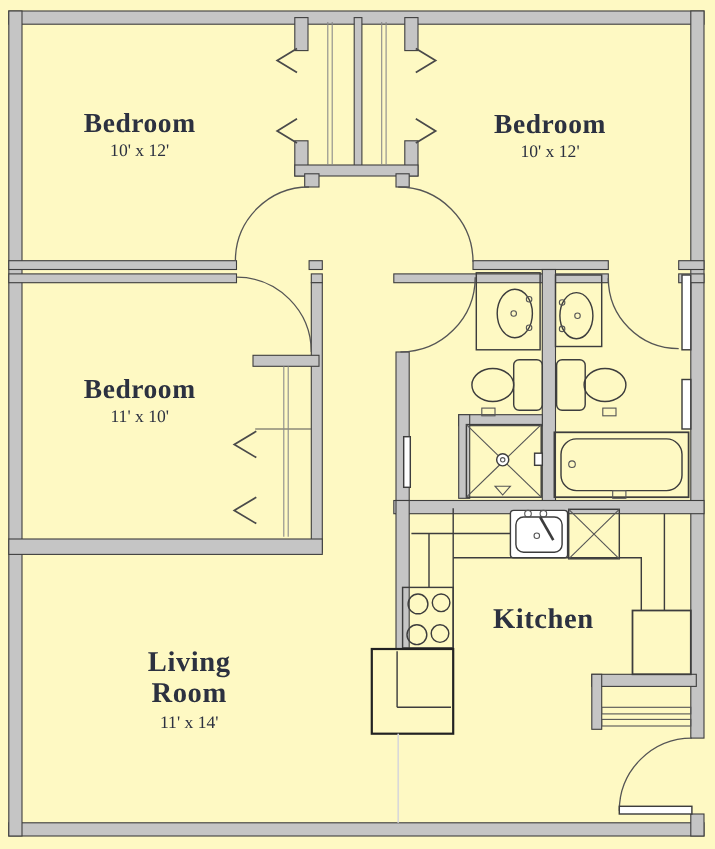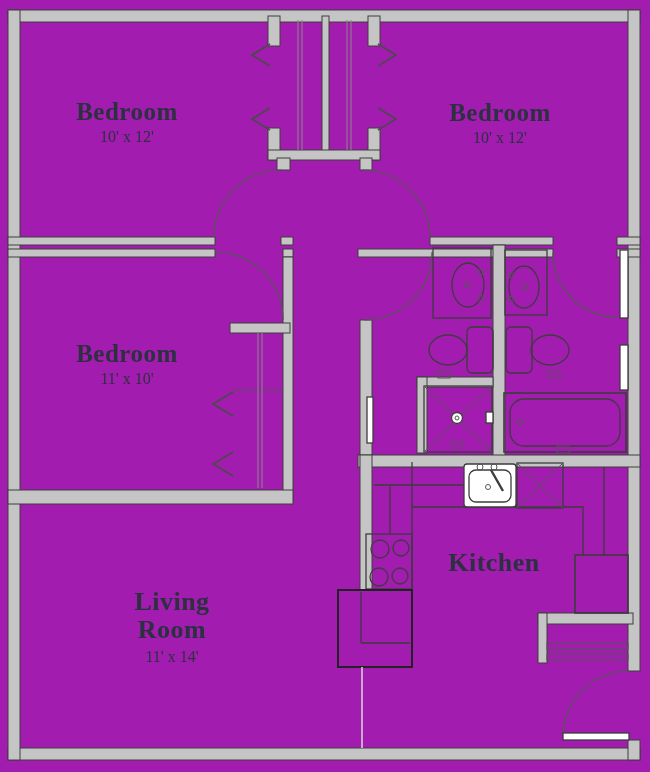--- a/index.html
+++ b/index.html
@@ -1,16 +1,16 @@
 <!DOCTYPE html>
 <html><head>
 <meta charset="utf-8">
 <style>
   html,body{margin:0;padding:0;background:#ffffff;}
-  .plan-wrap{width:650px;height:772px;position:relative;background:#a21caf;font-family:"Liberation Serif",serif;}
+  .plan-wrap{width:650px;height:772px;position:relative;background:#fef9c3;font-family:"Liberation Serif",serif;}
   svg{display:block;}
   .wall{fill:#c5c5c5;stroke:#3e3e3e;stroke-width:1;}
   .fx{fill:none;stroke:#3d3d3d;stroke-width:1.3;}
   .fxw{fill:#ffffff;stroke:#3d3d3d;stroke-width:1.3;}
   .fxb{fill:none;stroke:#222;stroke-width:2;}
   .thin{fill:none;stroke:#555;stroke-width:1;}
   .arc{fill:none;stroke:#555;stroke-width:1.2;}
   .chev{fill:none;stroke:#4a4a4a;stroke-width:1.6;}
   .rod{stroke:#8a8a8a;stroke-width:1;}
   .floorline{stroke:#d9d9d9;stroke-width:1.5;}

